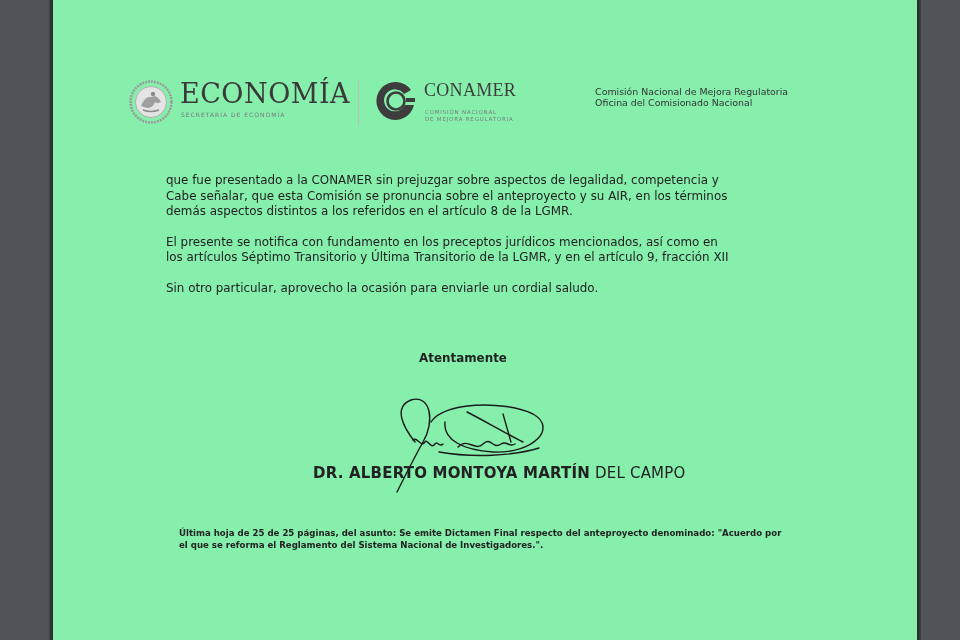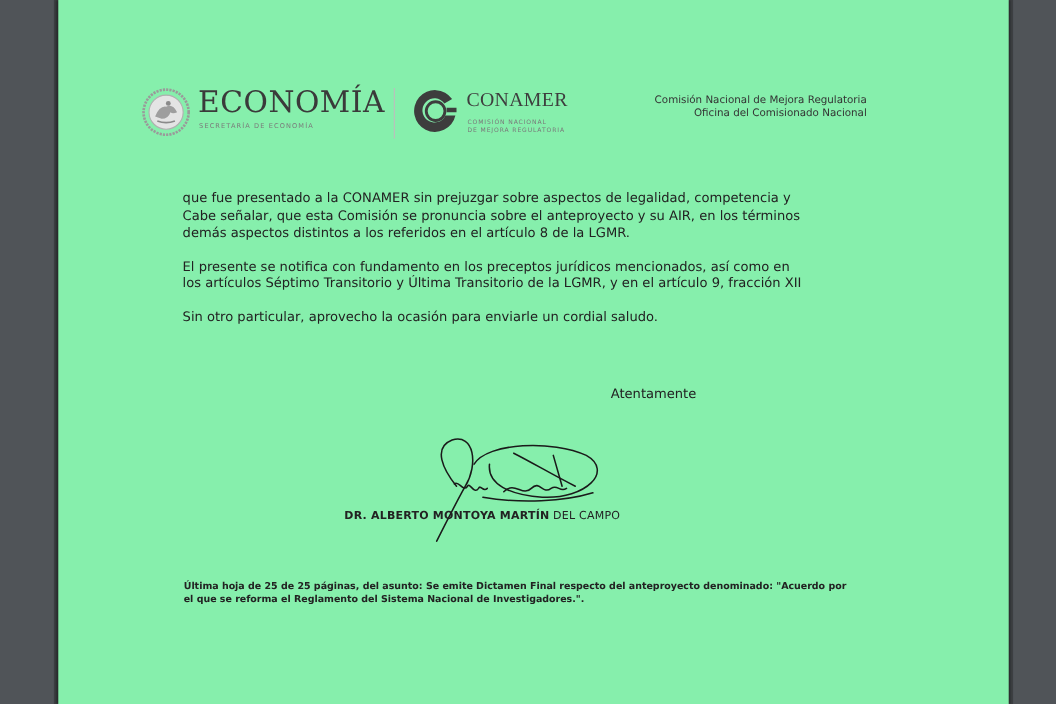--- a/index.html
+++ b/index.html
@@ -40,49 +40,49 @@
     .conamer-word {
       position: absolute; left: 371px; top: 80px;
       font-family: Liberation Serif, serif;
       font-size: 18px; color: #3e3e3e; letter-spacing: 0.3px;
     }
     .conamer-sub {
       position: absolute; left: 372px; top: 109px;
       font-size: 5.5px; color: #7a7a7a; letter-spacing: 0.8px; line-height: 7px;
     }
     .org-lines {
-      position: absolute; right: 129px; top: 86px; text-align: right;
+      position: absolute; right: 129px; top: 86px; text-align: left;
       font-size: 9.4px; color: #333; line-height: 11px;
     }
     
     .body-text {
       position: absolute; left: 113px; top: 173px; width: 630px;
       font-size: 11.9px; color: #222; line-height: 15.5px;
     }
     .body-text p { margin-bottom: 15px; white-space: nowrap; }
     .body-text p span { display: block; }
     sup { font-size: 7px; vertical-align: 5px; line-height: 0; }
     
     .closing {
       position: absolute; left: 240px; top: 350px; width: 340px; text-align: center;
       font-size: 11.9px; color: #222; line-height: 16px;
     }
-    .closing .bold { font-weight: normal; text-align: right; }
+    .closing .bold { font-weight: bold; }
     .signature {
       position: absolute; left: 330px; top: 392px; width: 170px; height: 108px;
     }
     .signer {
       position: absolute; left: 260px; top: 464px;
-      font-size: 10px; color: #222; font-weight: bold; letter-spacing: 0.2px;
+      font-size: 15px; color: #222; font-weight: bold; letter-spacing: 0.2px;
       white-space: nowrap;
     }
     .signer .light { font-weight: normal; }
     
     .footnote {
-      position: absolute; left: 114px; top: 527px; width: 640px;
+      position: absolute; left: 126px; top: 527px; width: 640px;
       font-size: 8.6px; color: #222; line-height: 12px; font-weight: bold;
     }
     .footnote span { display: block; white-space: nowrap; }
     .edge-left, .edge-right {
       position: absolute; top: 0; width: 4px; height: 640px; background: #3d4043;
     }
     .edge-left { left: 49px; }
     .edge-right { left: 917px; }
   </style>
 </head>

